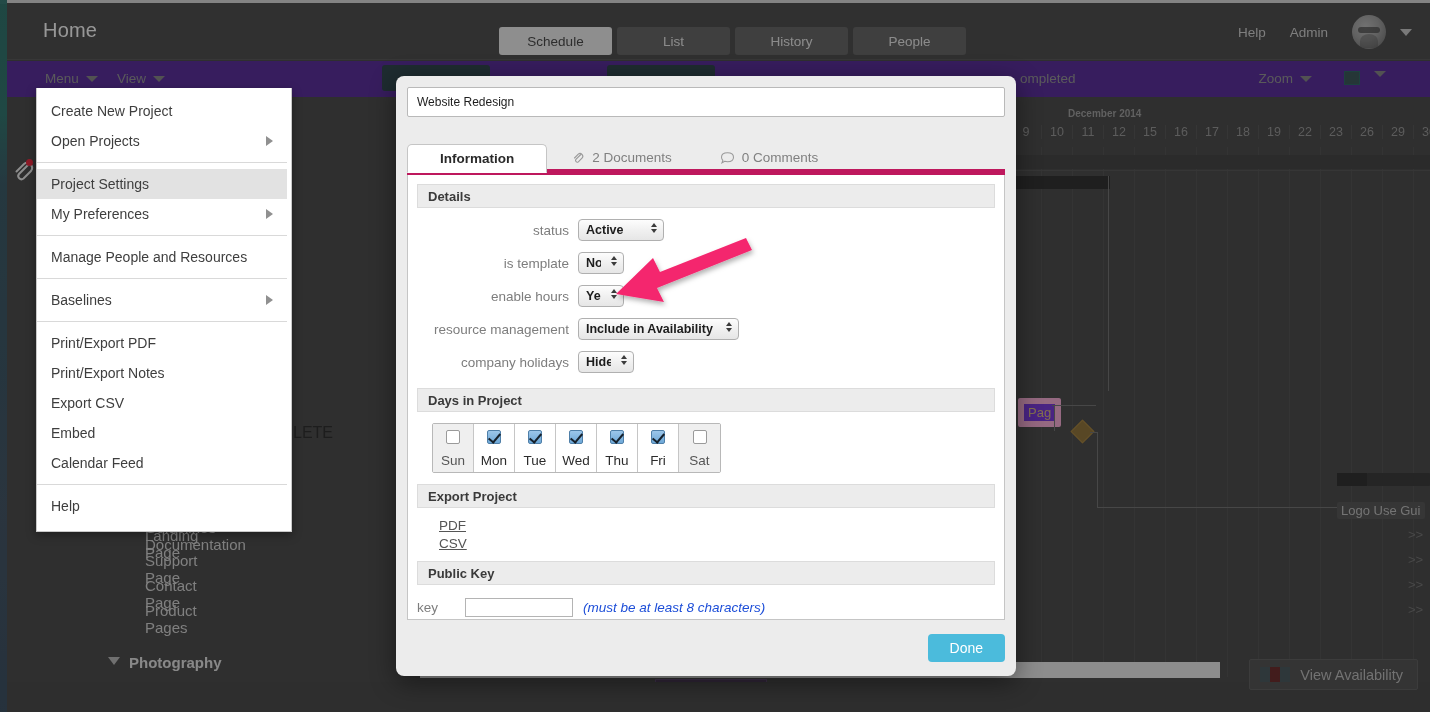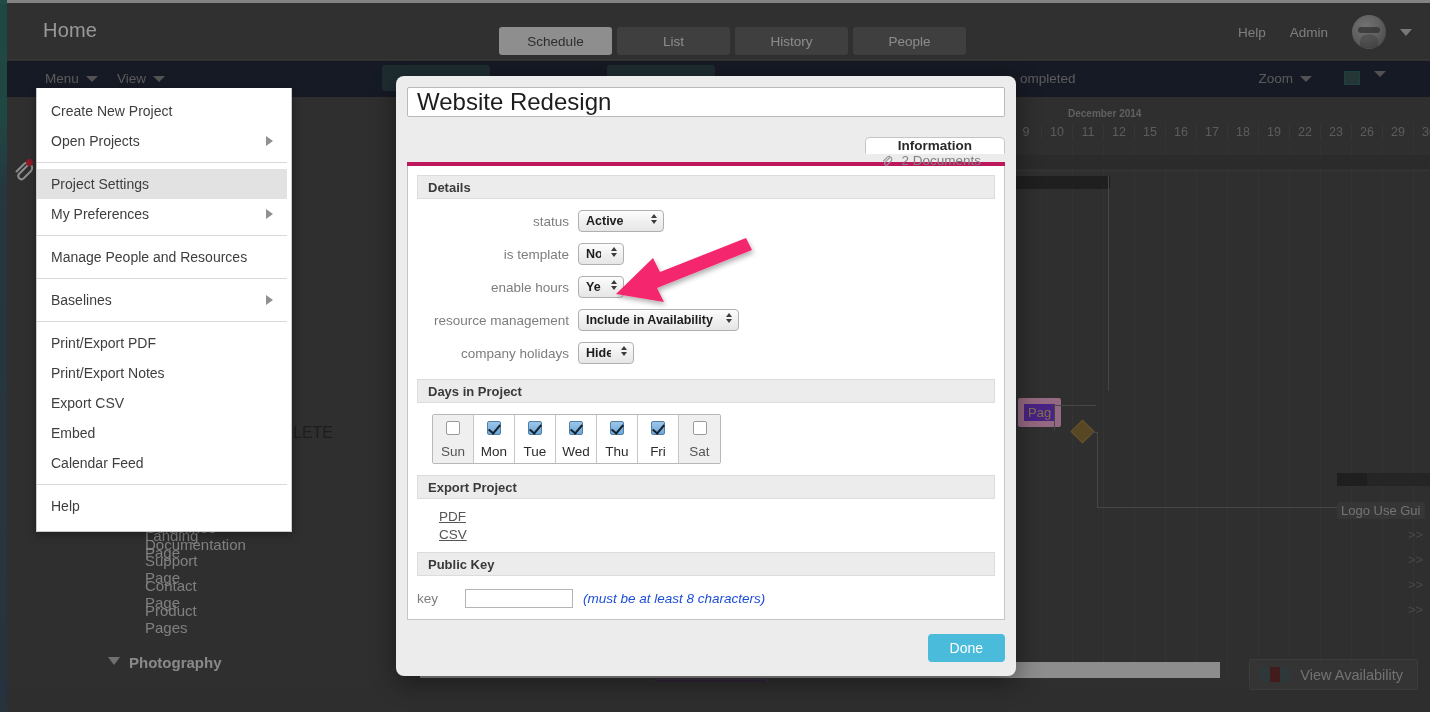--- a/index.html
+++ b/index.html
@@ -102,21 +102,21 @@
     border-right: 6px solid transparent;
     border-top: 7px solid #c6c6c6;
     margin-left: -10px;
   }
 
   
   .toolbar {
     position: absolute;
     left: 7px; top: 61px;
     width: 1423px; height: 36px;
-    background: #0f172a;
+    background: #4c1d95;
   }
   .tb-item {
     position: absolute;
     color: #8d8d8d;
     font-size: 13.5px;
     display: flex; align-items: center; gap: 7px;
     top: 10px;
   }
   .chev {
     width: 0; height: 0;
@@ -347,39 +347,38 @@
     left: 396px; top: 76px;
     width: 620px; height: 600px;
     background: #ececec;
     border-radius: 8px;
     box-shadow: 0 6px 26px rgba(0,0,0,.45);
     z-index: 50;
     display: flex;
     flex-direction: column;
   }
   .modal-title-input {
-    margin: 11px 11px 7px 11px;
+    margin: 11px 11px 16px 11px;
     height: 30px;
     background: #fff;
     border: 1px solid #b9b9b9;
-    font-size: 24px;
+    font-size: 12px;
     color: #1d1d1d;
     padding: 0 9px;
     line-height: 28px;
     border-radius: 2px;
     outline: none;
     font-family: "Liberation Sans", sans-serif;
   }
   .modal-tabs {
     margin: 13px 11px 0 11px;
     height: 29px;
     display: flex;
-    align-items: flex-end;
-    border-bottom: 4px solid #be185d;
-    flex-direction: column;
+    align-items: center;
+    border-bottom: 6px solid #be185d;
   }
   .mtab {
     height: 29px;
     display: flex; align-items: center; gap: 7px;
     padding: 0 24px;
     font-size: 13.5px;
     color: #808080;
     cursor: pointer;
   }
   .mtab.active {

